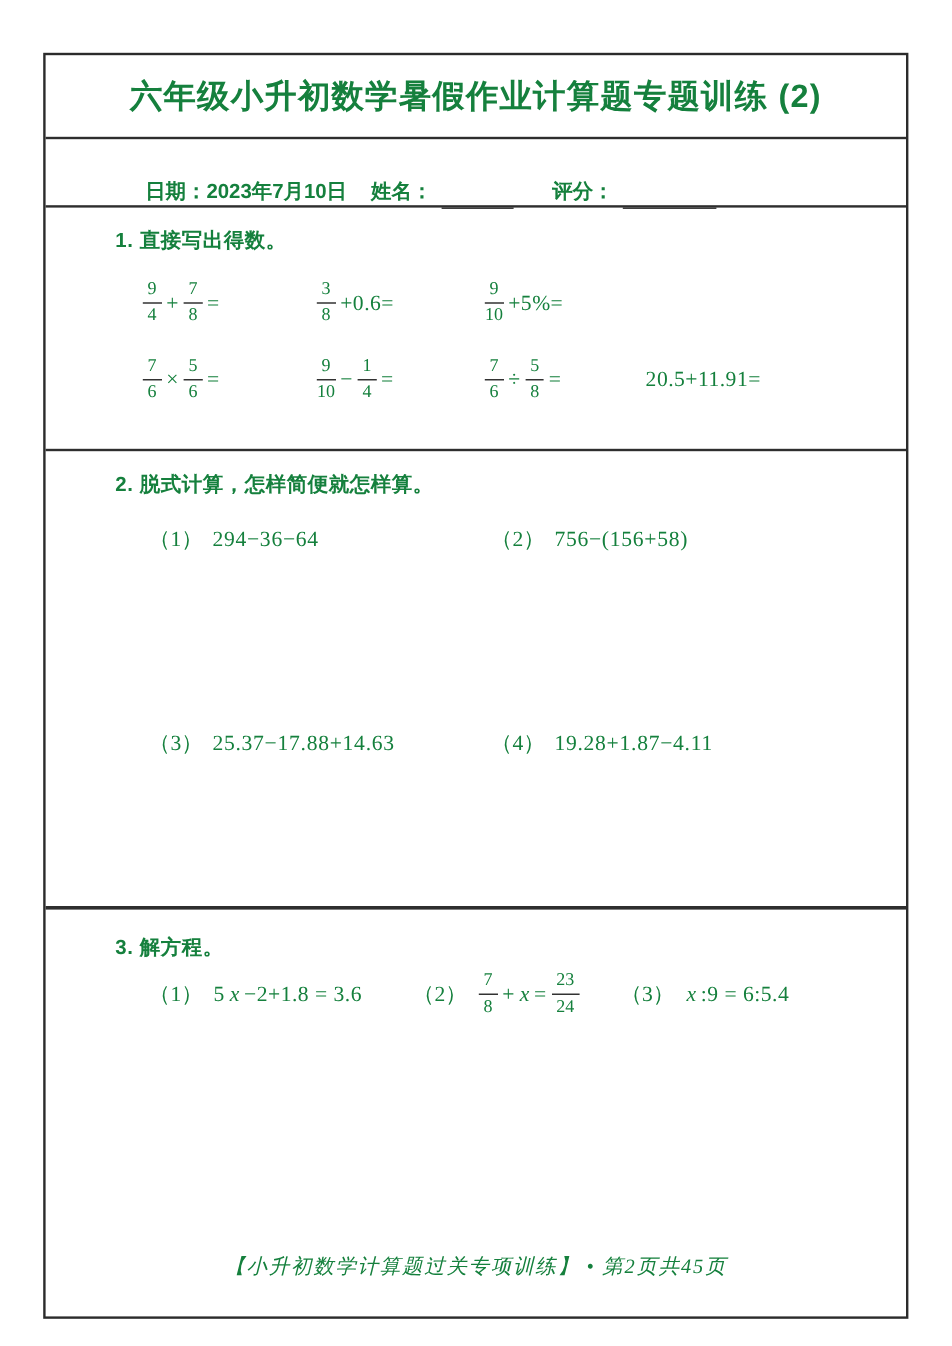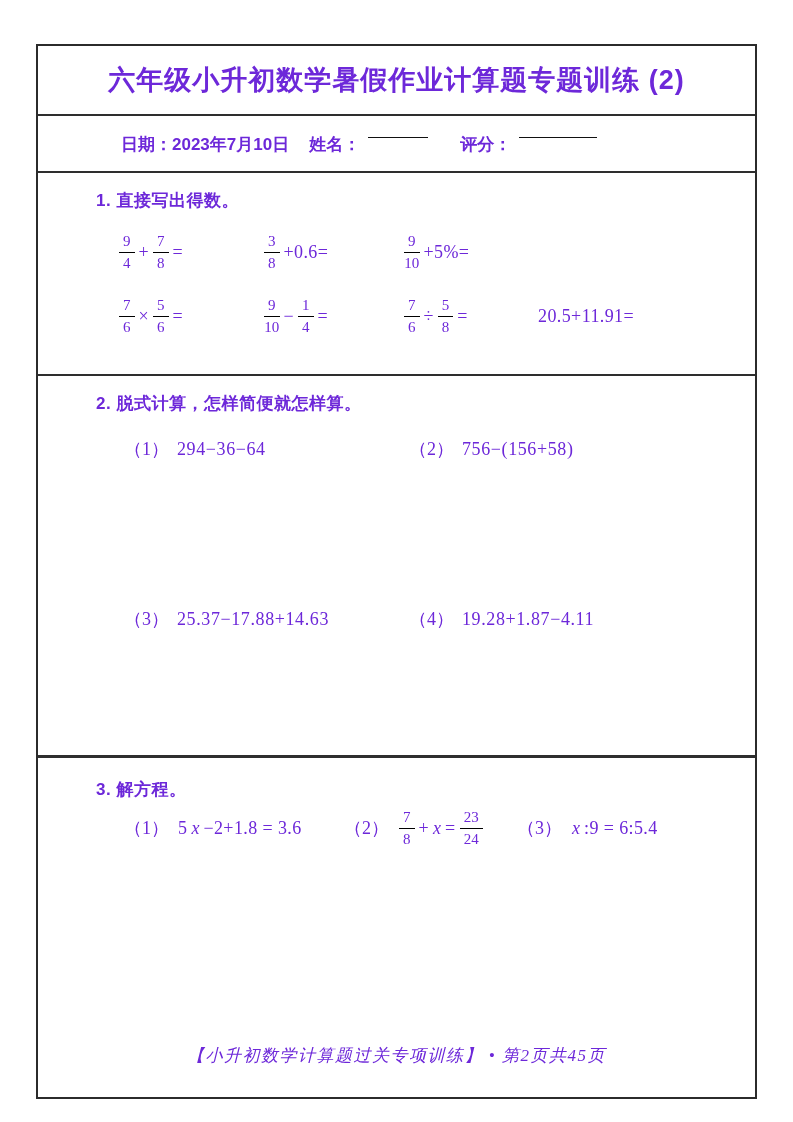--- a/index.html
+++ b/index.html
@@ -1,26 +1,26 @@
 <!DOCTYPE html>
 <html><head>
 <meta charset="utf-8">
 <style>
   html,body{margin:0;padding:0;background:#ffffff;}
   .page{position:relative;width:793px;height:1122px;background:#ffffff;overflow:hidden;
-        font-family:"Liberation Sans","DejaVu Sans",sans-serif;color:#6d28d9;}
+        font-family:"Liberation Sans","DejaVu Sans",sans-serif;color:#15803d;}
   .sheet{position:absolute;left:36px;top:44px;width:721px;height:1055px;
          border:2px solid #2b2b2b;box-sizing:border-box;background:#fff;
          display:flex;flex-direction:column;}
   .rule{border-bottom:2px solid #2e2e2e;}
   
   .title-row{height:68px;display:flex;align-items:center;justify-content:center;}
   .page-title{font-size:27px;font-weight:bold;letter-spacing:1px;margin:0;}
   
-  .header-row{height:57px;display:flex;align-items:flex-start;padding-left:83px;padding-top:17px;
+  .header-row{height:57px;display:flex;align-items:flex-end;padding-left:83px;padding-top:17px;
               box-sizing:border-box;font-weight:bold;font-size:17px;}
   .hdr{white-space:nowrap;}
   .hdr-name{margin-left:20px;}
   .hdr-score{margin-left:32px;}
   .blank{display:inline-block;height:1px;border-bottom:1.6px solid #111;transform:translateY(3px);}
   .name-blank{width:60px;margin-left:8px;}
   .score-blank{width:78px;margin-left:8px;}
   
   .sec1{height:201px;box-sizing:content-box;}
   .sec2{height:379px;border-bottom-width:3px;}

